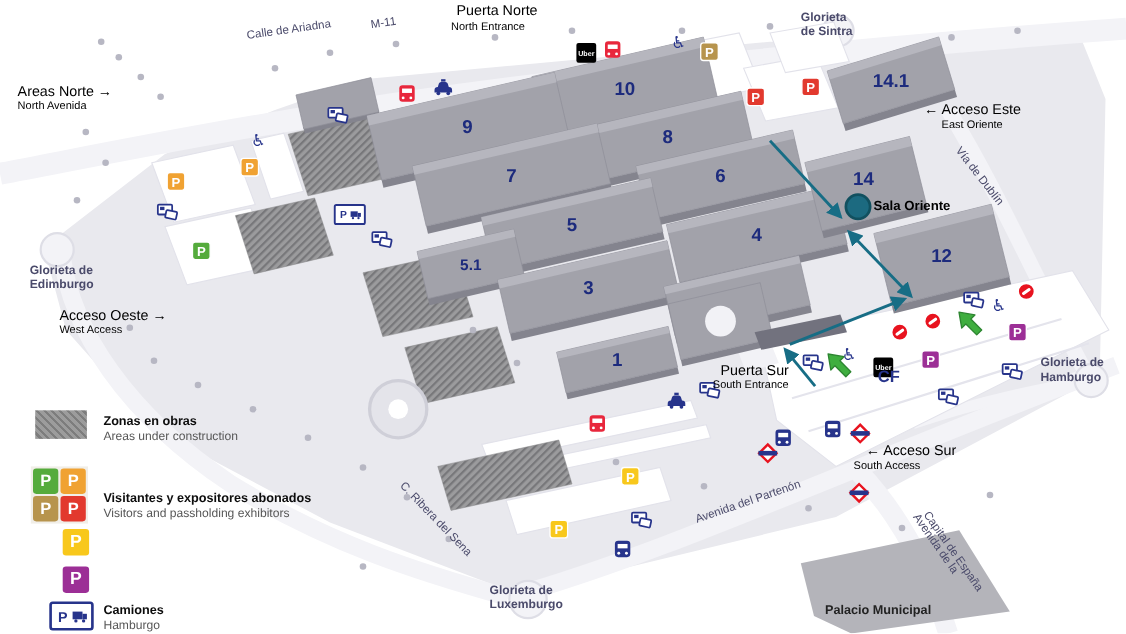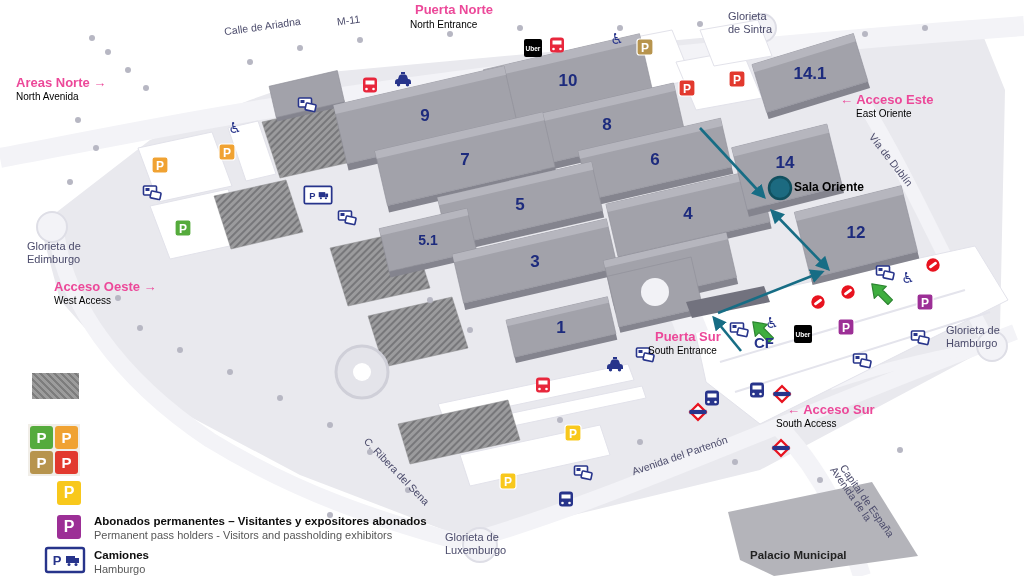--- a/index.html
+++ b/index.html
@@ -1,24 +1,24 @@
 <!DOCTYPE html>
 <html><head>
 <meta charset="utf-8">
 <style>
   html,body{margin:0;padding:0;background:#fff;}
   .stage{position:relative;width:1024px;height:576px;overflow:hidden;background:#ffffff;
          font-family:"Liberation Sans",sans-serif;}
   .stage svg{position:absolute;left:0;top:0;}
   .ovl{position:absolute;white-space:nowrap;}
-  .acc-b{font-weight:700;color:#ec4899;font-size:13px;line-height:14px;}
+  .acc-b{font-weight:400;color:#000000;font-size:13px;line-height:14px;}
   .acc-s{color:#000000;font-size:10px;line-height:14px;}
-  .glor{color:#4b4b6b;font-size:11px;line-height:13px;}
+  .glor{color:#4b4b6b;font-size:11px;line-height:13px;font-weight:bold;}
   .blk-b{font-weight:700;color:#000;font-size:11.5px;}
-  .cf{font-weight:700;color:#27348b;font-size:15px;}
+  .cf{font-weight:700;color:#27348b;font-size:15px;margin-left:44px;}
   .hall{fill:#a2a2aa;stroke:#8f8f99;stroke-width:.6;}
   .hall-top{fill:#b6b6be;}
   .hall-side{fill:#84848e;}
   .hnum{font:700 17px "Liberation Sans",sans-serif;fill:#1d2b7d;text-anchor:middle;}
   .hnum-s{font:700 14px "Liberation Sans",sans-serif;fill:#1d2b7d;text-anchor:middle;}
   .street{font:400 10.5px "Liberation Sans",sans-serif;fill:#4b4b6b;text-anchor:middle;}
   .ptxt{fill:#fff;font:700 12px "Liberation Sans",sans-serif;text-anchor:middle;}
   .pbtxt{fill:#27348b;font:700 13px "Liberation Sans",sans-serif;text-anchor:middle;}
   .ubtxt{fill:#fff;font:700 6.5px "Liberation Sans",sans-serif;text-anchor:middle;}
   .wctxt{fill:#27348b;font:400 15px "DejaVu Sans",sans-serif;text-anchor:middle;}
@@ -410,35 +410,39 @@
 <div class="ovl glor" style="left:445px;top:531px">
   <span>Glorieta de</span><br>
   <span>Luxemburgo</span>
 </div>
 
 <div class="ovl blk-b" style="left:794px;top:180px;font-size:12px">Sala Oriente</div>
 <div class="ovl cf" style="left:754px;top:334px">CF</div>
 <div class="ovl blk-b" style="left:750px;top:549px;color:#222">Palacio Municipal</div>
 
 <div class="lg-swatch"></div>
+<div class="ovl" style="left:94px;top:376px">
+  <div class="les">Zonas en obras</div>
+  <div class="len">Areas under construction</div>
+</div>
 
 <div class="pgrid">
   <span class="ptile" style="background:#55ab3c">P</span>
   <span class="ptile" style="background:#f0a232">P</span>
   <span class="ptile" style="background:#b7944d">P</span>
   <span class="ptile" style="background:#e2392e">P</span>
 </div>
+<div class="ovl" style="left:94px;top:446px">
+  <div class="les">Visitantes y expositores abonados</div>
+  <div class="len">Visitors and passholding exhibitors</div>
+</div>
 
 <div class="psingle" style="left:57px;top:481px;background:#f8c81c">P</div>
 
 <div class="psingle" style="left:57px;top:515px;background:#9c2f96">P</div>
-<div class="ovl" style="left:94px;top:514px">
-  <div class="les">Abonados permanentes – Visitantes y expositores abonados</div>
-  <div class="len">Permanent pass holders - Visitors and passholding exhibitors</div>
-</div>
 
 <svg class="ovl" style="left:42px;top:546px" width="46" height="28" viewBox="-23 -14 46 28">
   <use href="#ic-pb"></use>
 </svg>
 <div class="ovl" style="left:94px;top:548px">
   <div class="les">Camiones</div>
   <div class="len">Hamburgo</div>
 </div>
 
 </div>

